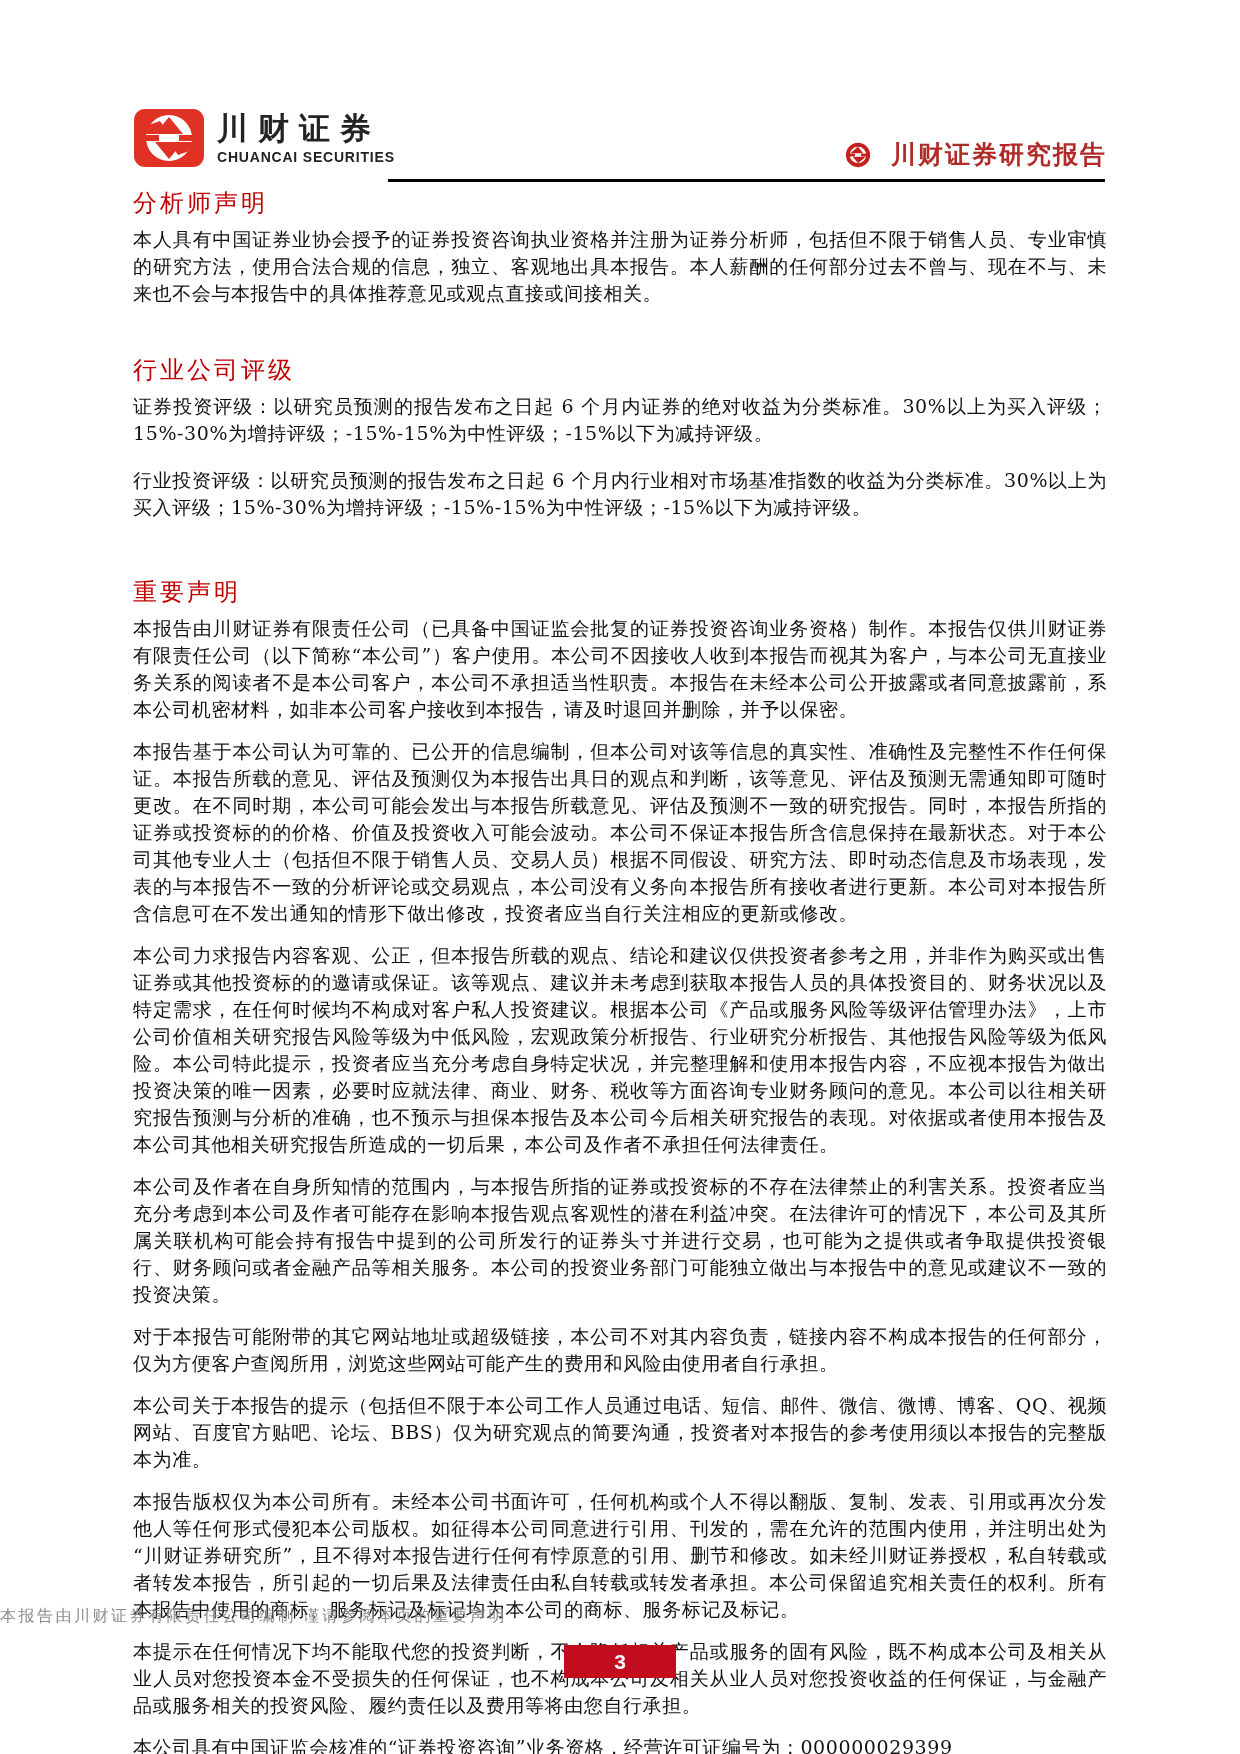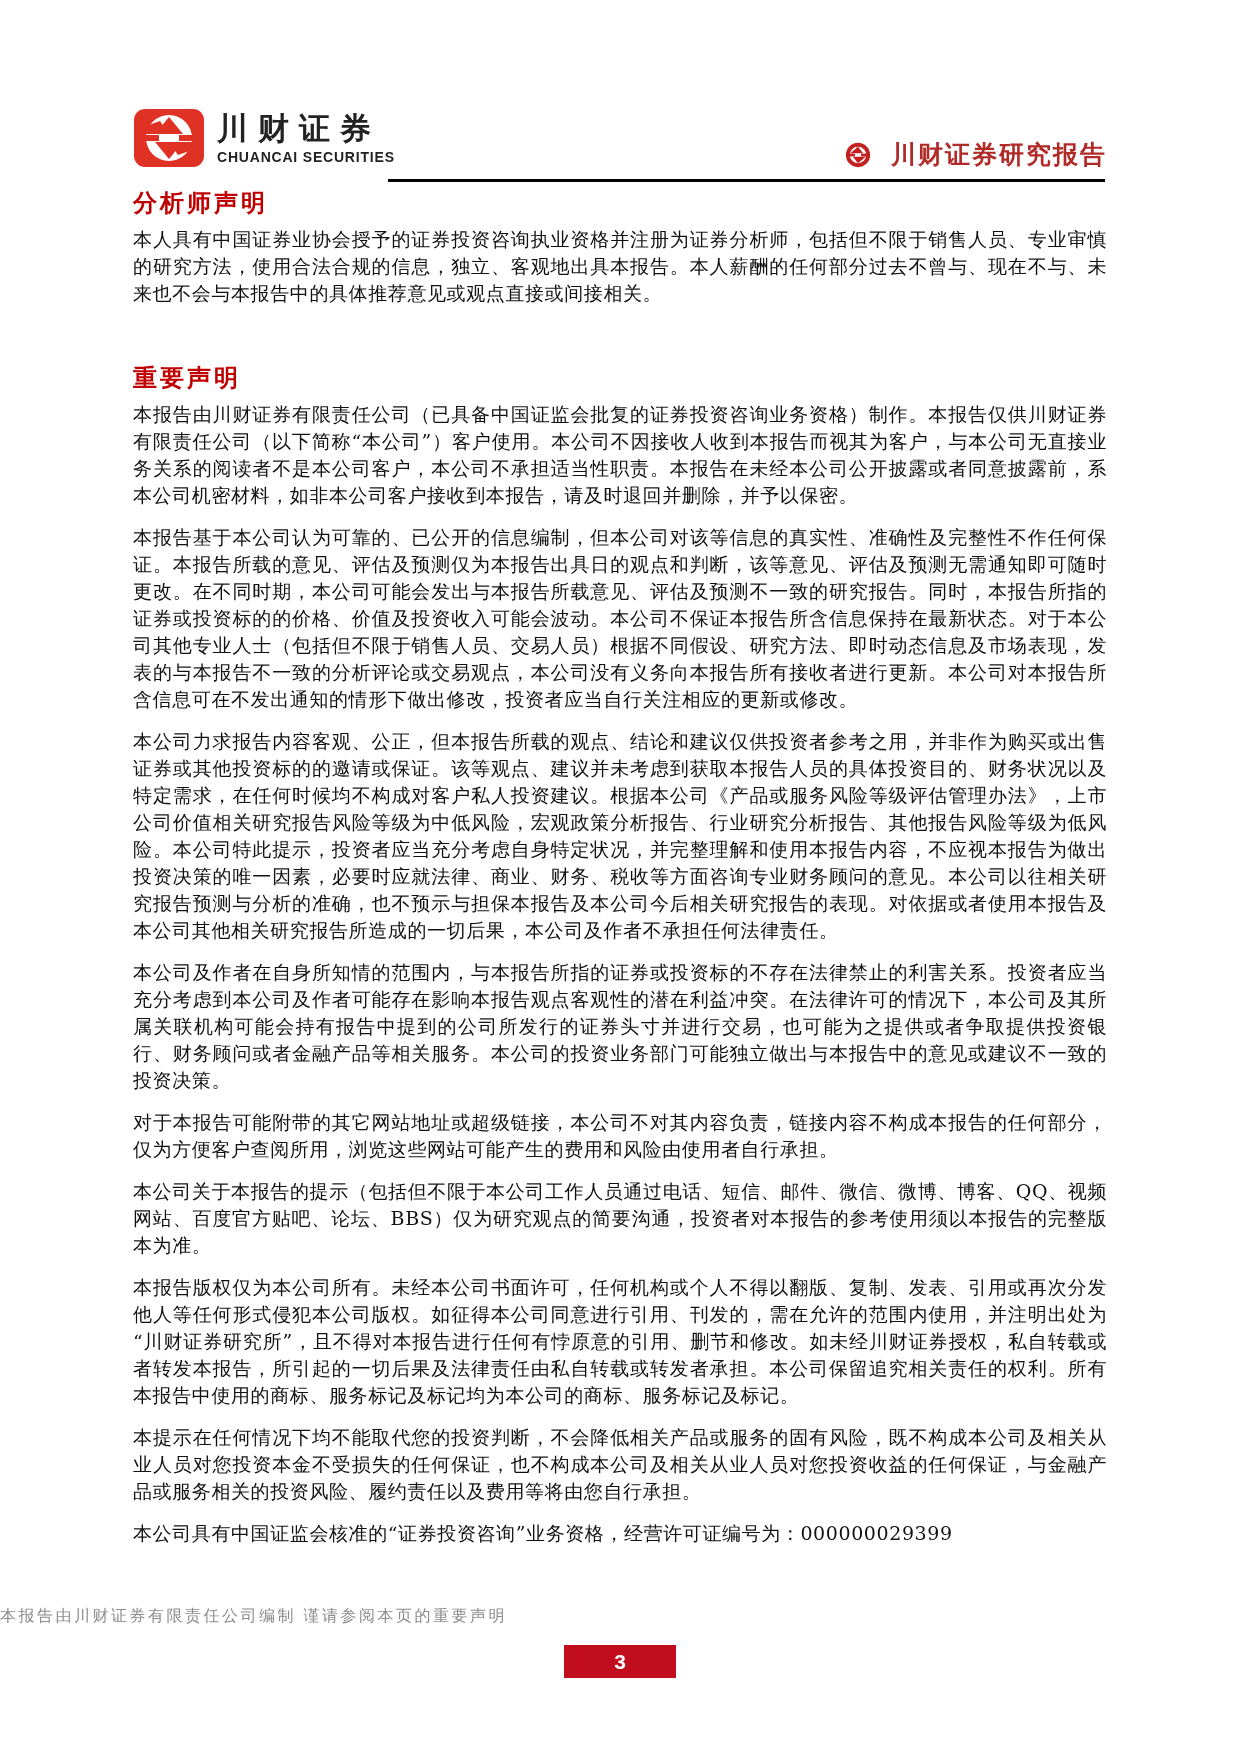--- a/index.html
+++ b/index.html
@@ -36,21 +36,21 @@
   }
   .mini-logo-svg { width: 26px; height: 26px; display: block; }
   .header-rule {
     position: absolute; left: 388px; right: 135px; top: 167px;
     height: 3px; background: #000000;
   }
   
   .content { position: absolute; left: 133px; right: 133px; top: 172px; }
   .sec-title {
     color: var(--heading-red, #c00000);
-    font-size: 24px; font-weight: bold; letter-spacing: 3px;
+    font-size: 24px; font-weight: normal; letter-spacing: 3px;
     line-height: 30px; margin: 0 0 8px 0;
   }
   section.analyst { margin-top: 4px; }
   section.rating  { margin-top: 48px; }
   section.important { margin-top: 56px; }
   .body-p {
     font-size: 19px; line-height: 27px; letter-spacing: 0.6px;
     text-align: justify; color: #111111; margin: 0 0 15px 0;
   }
   section.rating .body-p { margin-bottom: 20px; }
@@ -113,20 +113,25 @@
     <div class="header-rule"></div>
   </header>
 
   <main class="content">
 
     <section class="analyst">
       <h2 class="sec-title">分析师声明</h2>
       <p class="body-p">本人具有中国证券业协会授予的证券投资咨询执业资格并注册为证券分析师，包括但不限于销售人员、专业审慎的研究方法，使用合法合规的信息，独立、客观地出具本报告。本人薪酬的任何部分过去不曾与、现在不与、未来也不会与本报告中的具体推荐意见或观点直接或间接相关。</p>
     </section>
 
+    <section class="rating">
+      <h2 class="sec-title">行业公司评级</h2>
+      <p class="body-p">证券投资评级：以研究员预测的报告发布之日起 6 个月内证券的绝对收益为分类标准。30%以上为买入评级；15%-30%为增持评级；-15%-15%为中性评级；-15%以下为减持评级。</p>
+      <p class="body-p">行业投资评级：以研究员预测的报告发布之日起 6 个月内行业相对市场基准指数的收益为分类标准。30%以上为买入评级；15%-30%为增持评级；-15%-15%为中性评级；-15%以下为减持评级。</p>
+    </section>
 
     <section class="important">
       <h2 class="sec-title">重要声明</h2>
       <p class="body-p">本报告由川财证券有限责任公司（已具备中国证监会批复的证券投资咨询业务资格）制作。本报告仅供川财证券有限责任公司（以下简称“本公司”）客户使用。本公司不因接收人收到本报告而视其为客户，与本公司无直接业务关系的阅读者不是本公司客户，本公司不承担适当性职责。本报告在未经本公司公开披露或者同意披露前，系本公司机密材料，如非本公司客户接收到本报告，请及时退回并删除，并予以保密。</p>
       <p class="body-p">本报告基于本公司认为可靠的、已公开的信息编制，但本公司对该等信息的真实性、准确性及完整性不作任何保证。本报告所载的意见、评估及预测仅为本报告出具日的观点和判断，该等意见、评估及预测无需通知即可随时更改。在不同时期，本公司可能会发出与本报告所载意见、评估及预测不一致的研究报告。同时，本报告所指的证券或投资标的的价格、价值及投资收入可能会波动。本公司不保证本报告所含信息保持在最新状态。对于本公司其他专业人士（包括但不限于销售人员、交易人员）根据不同假设、研究方法、即时动态信息及市场表现，发表的与本报告不一致的分析评论或交易观点，本公司没有义务向本报告所有接收者进行更新。本公司对本报告所含信息可在不发出通知的情形下做出修改，投资者应当自行关注相应的更新或修改。</p>
       <p class="body-p">本公司力求报告内容客观、公正，但本报告所载的观点、结论和建议仅供投资者参考之用，并非作为购买或出售证券或其他投资标的的邀请或保证。该等观点、建议并未考虑到获取本报告人员的具体投资目的、财务状况以及特定需求，在任何时候均不构成对客户私人投资建议。根据本公司《产品或服务风险等级评估管理办法》，上市公司价值相关研究报告风险等级为中低风险，宏观政策分析报告、行业研究分析报告、其他报告风险等级为低风险。本公司特此提示，投资者应当充分考虑自身特定状况，并完整理解和使用本报告内容，不应视本报告为做出投资决策的唯一因素，必要时应就法律、商业、财务、税收等方面咨询专业财务顾问的意见。本公司以往相关研究报告预测与分析的准确，也不预示与担保本报告及本公司今后相关研究报告的表现。对依据或者使用本报告及本公司其他相关研究报告所造成的一切后果，本公司及作者不承担任何法律责任。</p>
       <p class="body-p">本公司及作者在自身所知情的范围内，与本报告所指的证券或投资标的不存在法律禁止的利害关系。投资者应当充分考虑到本公司及作者可能存在影响本报告观点客观性的潜在利益冲突。在法律许可的情况下，本公司及其所属关联机构可能会持有报告中提到的公司所发行的证券头寸并进行交易，也可能为之提供或者争取提供投资银行、财务顾问或者金融产品等相关服务。本公司的投资业务部门可能独立做出与本报告中的意见或建议不一致的投资决策。</p>
       <p class="body-p">对于本报告可能附带的其它网站地址或超级链接，本公司不对其内容负责，链接内容不构成本报告的任何部分，仅为方便客户查阅所用，浏览这些网站可能产生的费用和风险由使用者自行承担。</p>
       <p class="body-p">本公司关于本报告的提示（包括但不限于本公司工作人员通过电话、短信、邮件、微信、微博、博客、QQ、视频网站、百度官方贴吧、论坛、BBS）仅为研究观点的简要沟通，投资者对本报告的参考使用须以本报告的完整版本为准。</p>
       <p class="body-p">本报告版权仅为本公司所有。未经本公司书面许可，任何机构或个人不得以翻版、复制、发表、引用或再次分发他人等任何形式侵犯本公司版权。如征得本公司同意进行引用、刊发的，需在允许的范围内使用，并注明出处为“川财证券研究所”，且不得对本报告进行任何有悖原意的引用、删节和修改。如未经川财证券授权，私自转载或者转发本报告，所引起的一切后果及法律责任由私自转载或转发者承担。本公司保留追究相关责任的权利。所有本报告中使用的商标、服务标记及标记均为本公司的商标、服务标记及标记。</p>

